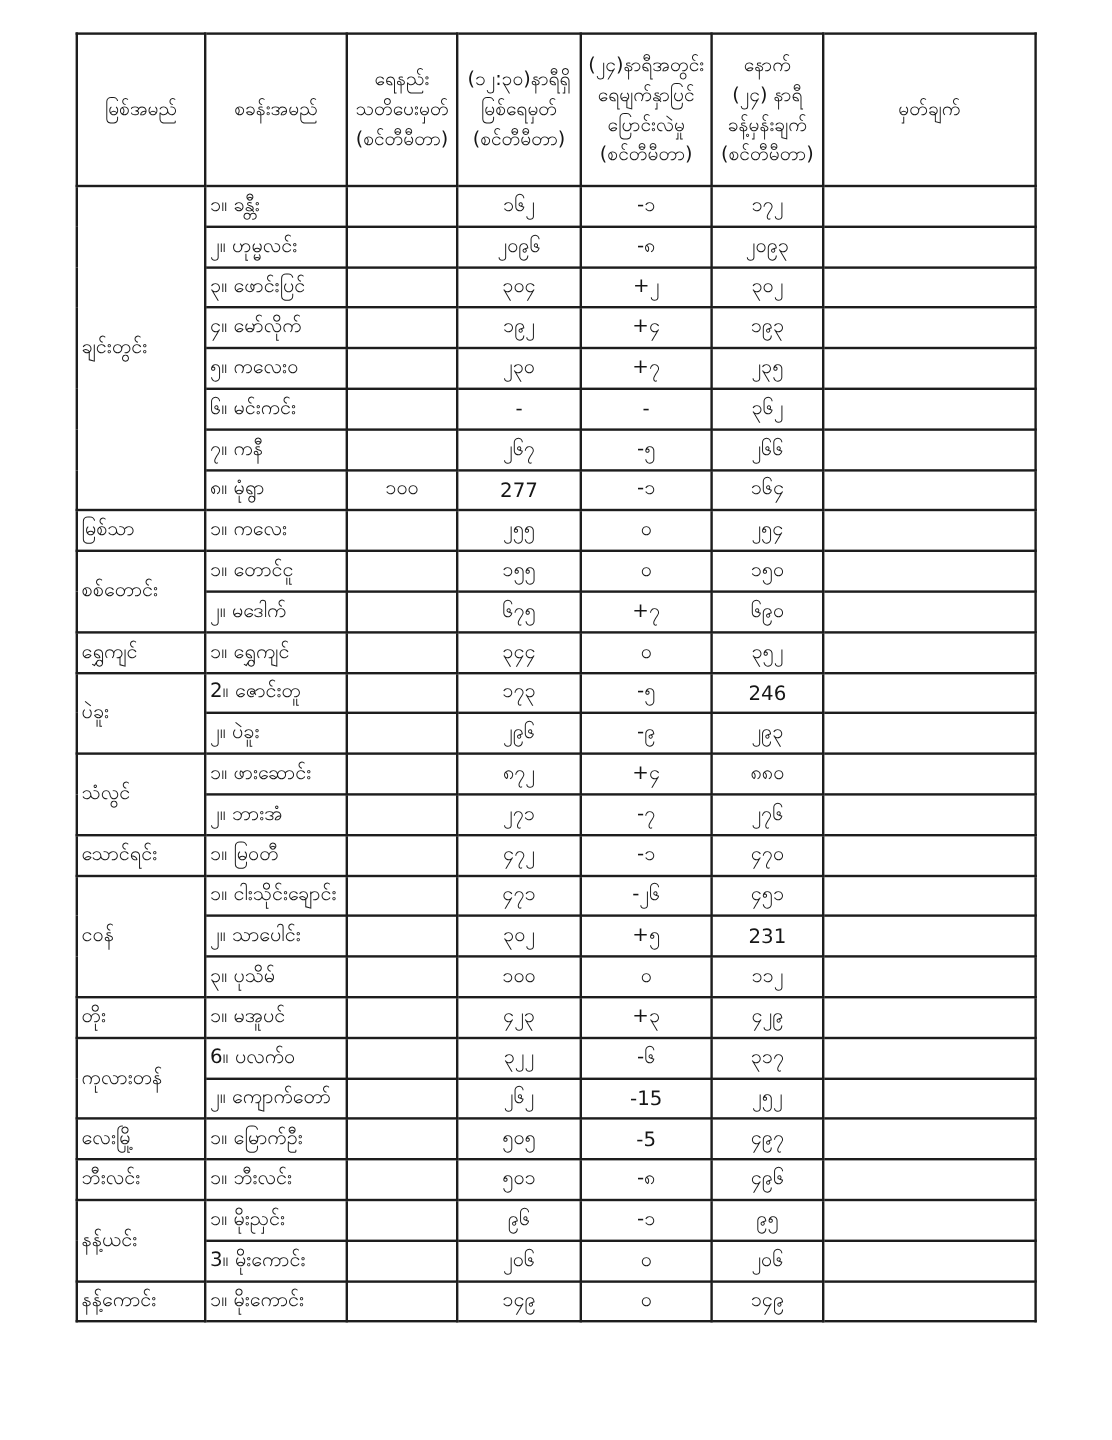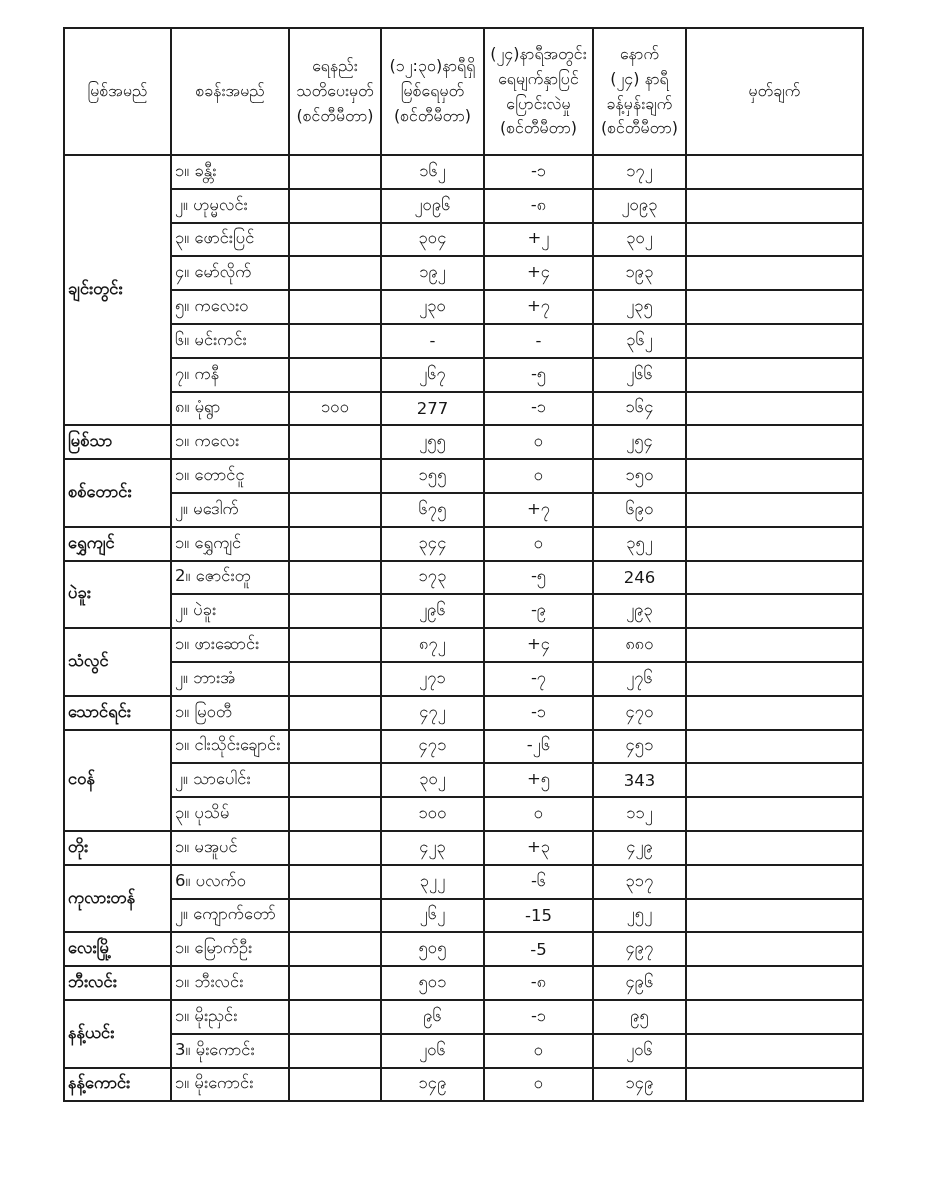--- a/index.html
+++ b/index.html
@@ -44,21 +44,21 @@
     white-space: pre-line;
     padding: 2px 1px;
   }
   table.wl tbody td {
     height: 33.8px;
     font-size: 16.5px;
     vertical-align: middle;
     padding: 0 3px;
   }
   td.river-cell {
-    font-weight: 700;
+    font-weight: 400;
     font-size: 17px;
     text-align: left;
     padding-left: 5px;
   }
   td.station-cell {
     text-align: left;
     padding-left: 7px;
     margin-top: 44px;
   }
   td.num-cell {
@@ -254,21 +254,21 @@
           <td class="num-cell">၄၇၁</td>
           <td class="num-cell">-၂၆</td>
           <td class="num-cell">၄၅၁</td>
           <td class="remark-cell"></td>
         </tr>
         <tr>
           <td class="station-cell">၂။ သာပေါင်း</td>
           <td class="num-cell"></td>
           <td class="num-cell">၃၀၂</td>
           <td class="num-cell">+၅</td>
-          <td class="num-cell">343</td>
+          <td class="num-cell">231</td>
           <td class="remark-cell"></td>
         </tr>
         <tr>
           <td class="station-cell">၃။ ပုသိမ်</td>
           <td class="num-cell"></td>
           <td class="num-cell">၁၀၀</td>
           <td class="num-cell">၀</td>
           <td class="num-cell">၁၁၂</td>
           <td class="remark-cell"></td>
         </tr>

